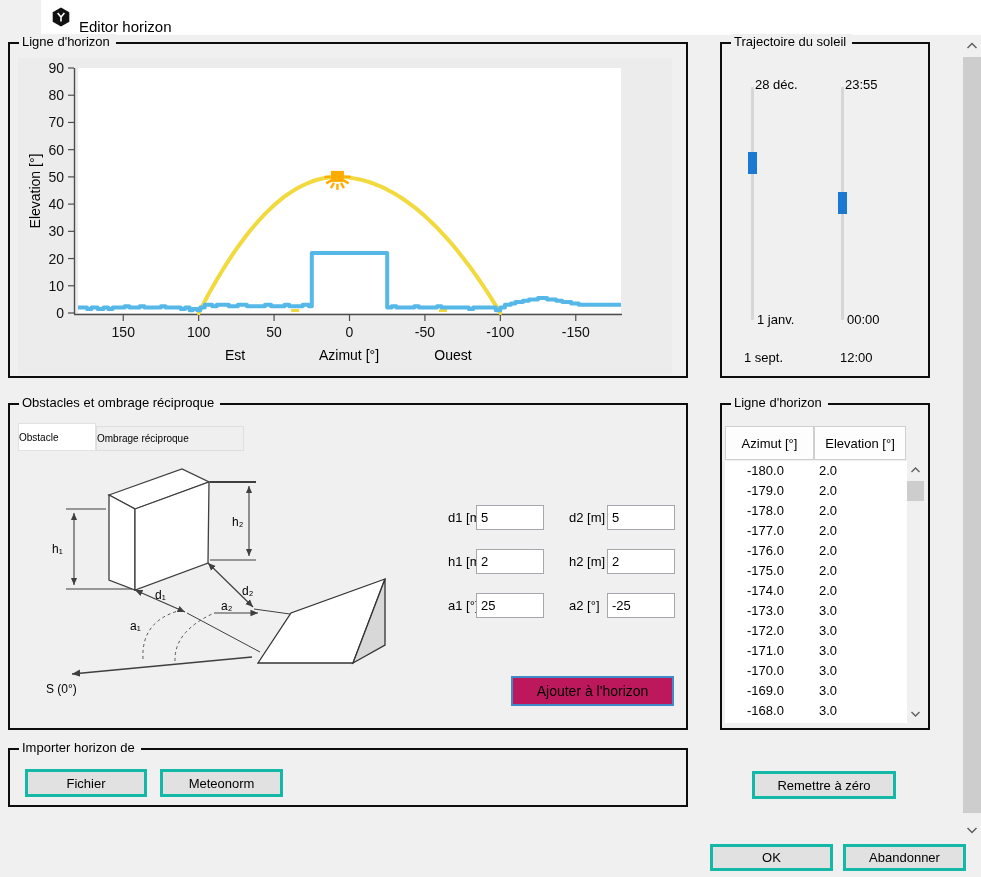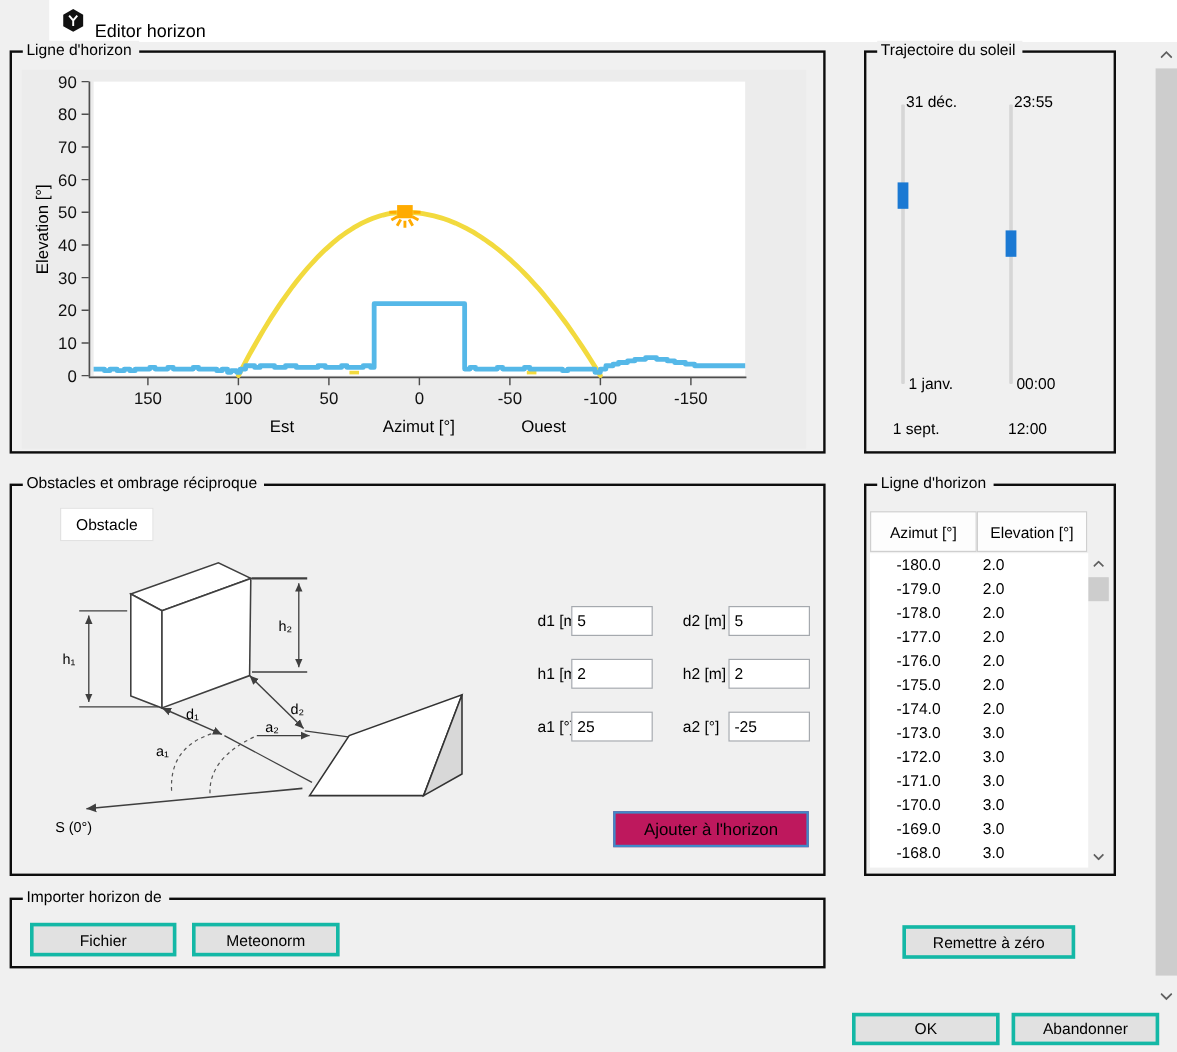--- a/index.html
+++ b/index.html
@@ -18,21 +18,21 @@
   
   .group{border:2px solid #0d0d0d;background:transparent;}
   .gtitle{position:absolute;top:-10px;left:9px;background:#f0f0f0;padding:0 6px 0 3px;font-size:13px;line-height:16px;white-space:nowrap;}
   
   .btn{position:absolute;background:#e1e1e1;border:3px solid #14b8a6;font-family:inherit;font-size:13px;color:#000;padding:0;}
   .btn-default{background:#be185d;border:2px solid #3f8ac9;font-size:14px;}
   
   .tb{position:absolute;border:1px solid #a5a9ae;background:#fff;font-family:inherit;font-size:13px;padding:1px 4px;box-sizing:border-box;}
   .flabel{position:absolute;height:25px;line-height:25px;font-size:13px;}
   
-  .tab{position:absolute;display:flex;align-items:center;justify-content:center;font-size:13px;box-sizing:border-box;margin-left:32px;}
+  .tab{position:absolute;display:flex;align-items:center;justify-content:flex-start;font-size:10px;box-sizing:border-box;}
   .tab-active{background:#fff;border:1px solid #e2e2e2;z-index:2;}
   .tab-inactive{background:#efefef;border:1px solid #dedede;}
   
   .slider-track{position:absolute;width:3px;background:#d6d6d6;border-radius:1px;}
   .slider-thumb{position:absolute;width:9px;height:22px;background:#1b79d3;}
   .slbl{position:absolute;font-size:13px;white-space:nowrap;}
   
   .hcell{position:absolute;background:#fdfdfd;border:1px solid #cfcfcf;display:flex;align-items:center;justify-content:center;font-size:13px;}
   .hlist{position:absolute;background:#ffffff;}
   .trow{display:grid;grid-template-columns:94px auto;height:20px;line-height:20px;font-size:13px;}
@@ -116,37 +116,40 @@
       </g>
     <text x="331" y="302" text-anchor="middle" font-size="14">Azimut [°]</text>
     <text x="217" y="302" text-anchor="middle" font-size="14">Est</text>
     <text x="435" y="302" text-anchor="middle" font-size="14">Ouest</text>
     <text transform="translate(22,133) rotate(-90)" text-anchor="middle" font-size="14">Elevation [°]</text>
   </svg>
 </div>
 
 <div class="abs group" style="left:720px;top:42px;width:206px;height:332px;">
   <span class="gtitle">Trajectoire du soleil</span>
-  <span class="slbl" style="left:33px;top:33px">31 déc.</span>
+  <span class="slbl" style="left:33px;top:33px">28 déc.</span>
   <span class="slbl" style="left:123px;top:33px">23:55</span>
   <div class="slider-track" style="left:29px;top:43px;height:233px"></div>
   <div class="slider-thumb" style="left:26px;top:108px"></div>
   <div class="slider-track" style="left:119px;top:43px;height:233px"></div>
   <div class="slider-thumb" style="left:116px;top:148px"></div>
   <span class="slbl" style="left:35px;top:268px">1 janv.</span>
   <span class="slbl" style="left:125px;top:268px">00:00</span>
   <span class="slbl" style="left:22px;top:306px">1 sept.</span>
   <span class="slbl" style="left:118px;top:306px">12:00</span>
 </div>
 
 <div class="abs group" style="left:8px;top:403px;width:676px;height:323px;">
   <span class="gtitle">Obstacles et ombrage réciproque</span>
 
   <div class="tab tab-active" style="left:8px;top:18px;width:78px;height:28px">
     <span>Obstacle</span>
+  </div>
+  <div class="tab tab-inactive" style="left:86px;top:21px;width:148px;height:25px">
+    <span>Ombrage réciproque</span>
   </div>
 
   <svg class="abs" style="left:8px;top:58px" width="422" height="252" viewBox="16 461 422 252">
     <defs>
       <marker id="ae" viewBox="0 0 10 10" refX="9" refY="5" markerWidth="7" markerHeight="7" orient="auto">
         <path d="M0,1 L9,5 L0,9 z" fill="#3f3f3f"></path>
       </marker>
       <marker id="as" viewBox="0 0 10 10" refX="9" refY="5" markerWidth="7" markerHeight="7" orient="auto-start-reverse">
         <path d="M0,1 L9,5 L0,9 z" fill="#3f3f3f"></path>
       </marker>

